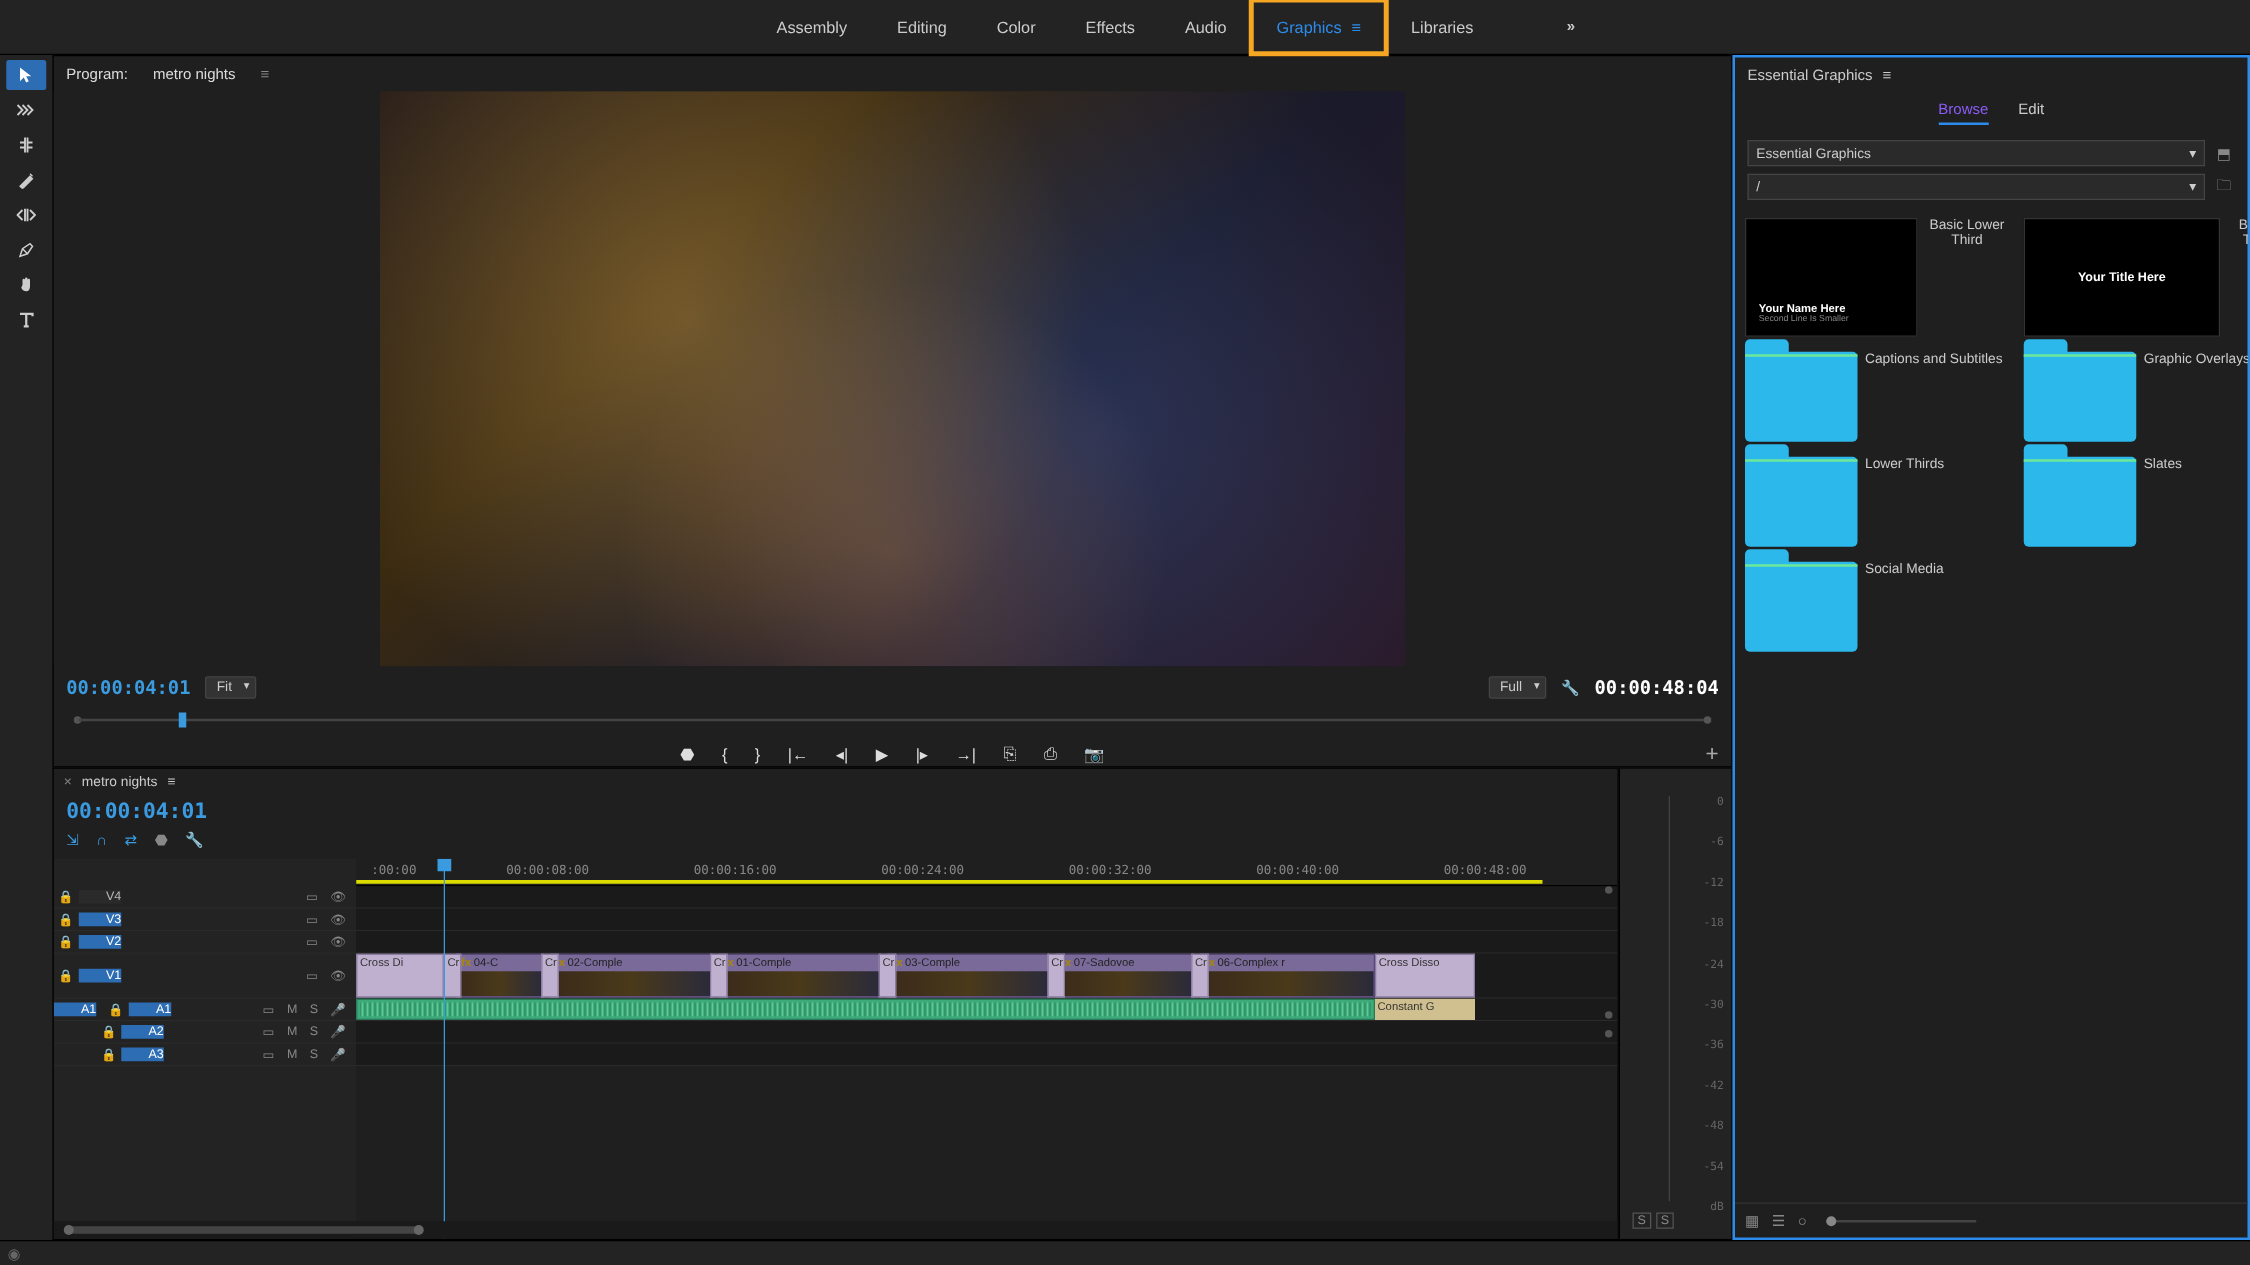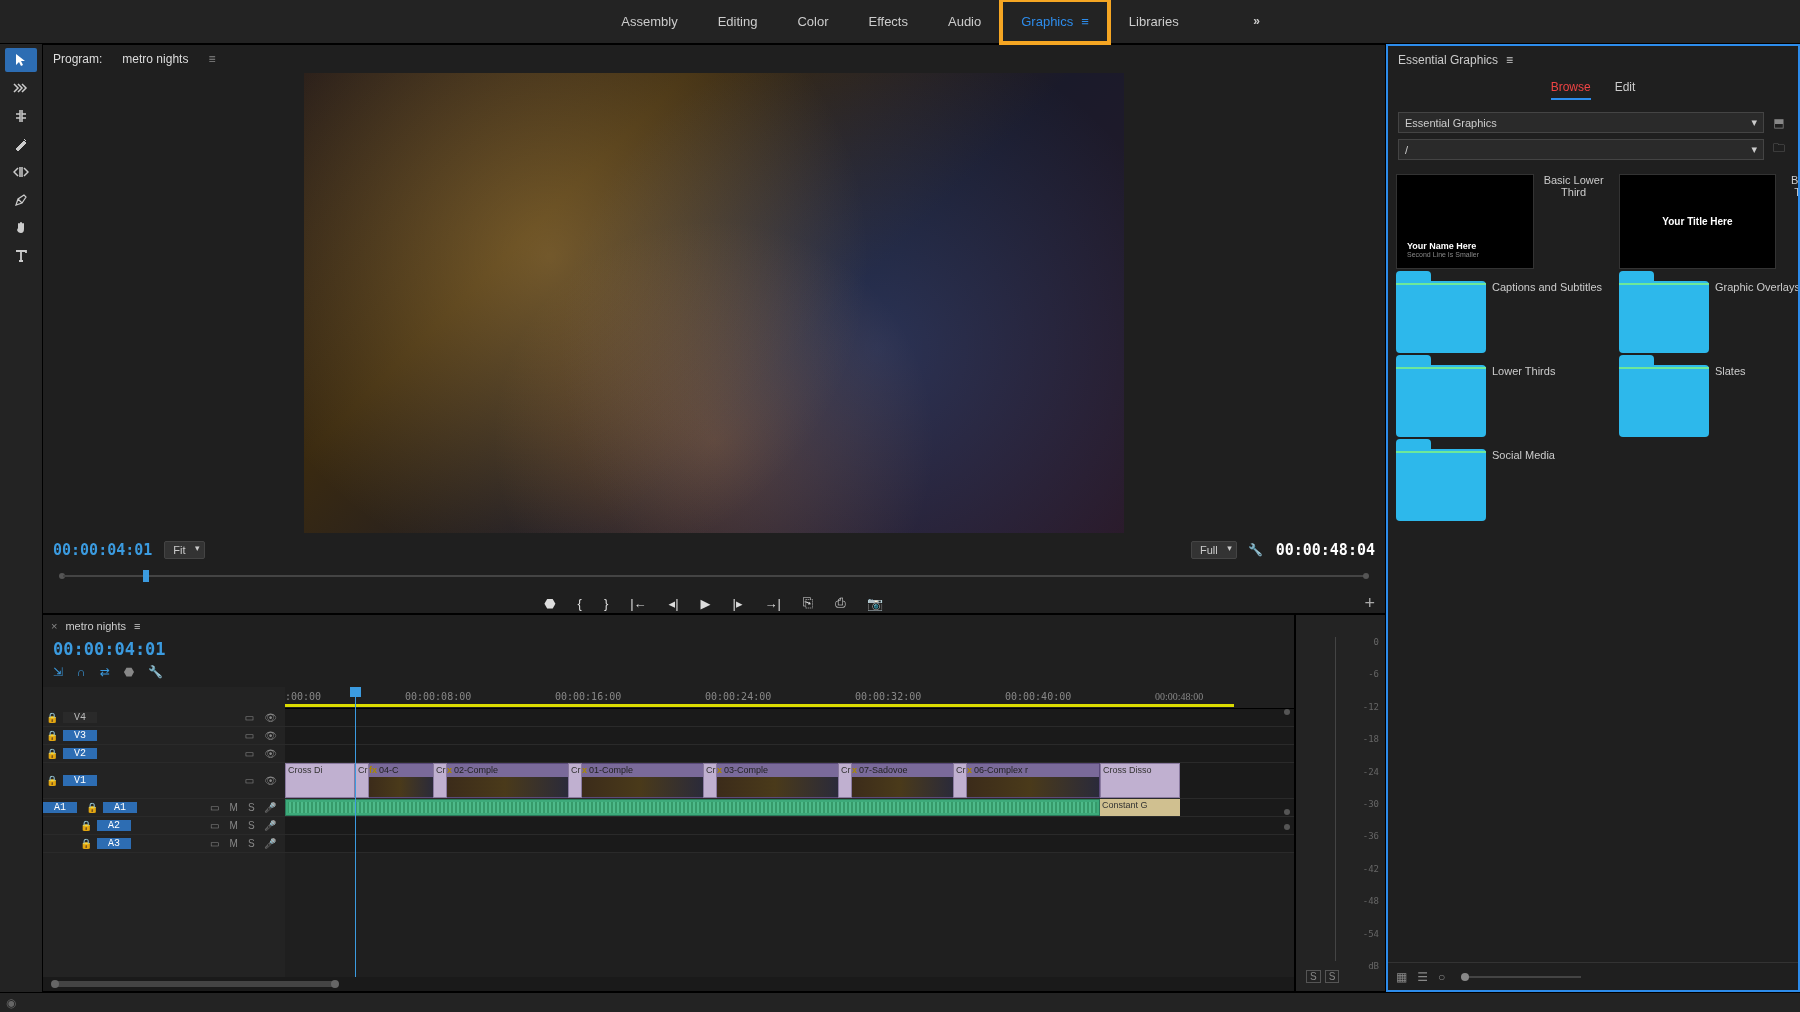--- a/index.html
+++ b/index.html
@@ -53,21 +53,21 @@
 .tl-header{height:22px;display:flex;align-items:center;padding:0 8px;gap:8px;font-size:11px;}
 .tl-header .close{color:#888;}
 .tl-info{display:flex;align-items:center;gap:10px;padding:2px 10px;}
 .tl-toolbar{display:flex;gap:14px;padding:4px 10px 8px;align-items:center;}
 .tl-toolbar span{color:#3b9be0;cursor:pointer;}
 .tl-body{flex:1;position:relative;overflow:hidden;}
 .tl-tracks-header{position:absolute;left:0;top:0;bottom:0;width:242px;background:#232323;}
 .th-row{height:18px;display:flex;align-items:center;font-size:10px;border-bottom:1px solid #2a2a2a;}
 .th-row.tall{height:36px;}
 .th-lock{width:20px;text-align:center;color:#888;}
-.th-label{width:34px;text-align:center;color:#bbb;background:#2a2a2a;margin-right:6px;font-family:Liberation Mono, monospace;}
+.th-label{width:34px;text-align:right;color:#bbb;background:#2a2a2a;margin-right:6px;}
 .th-label.src{background:#2d6db3;color:#fff;}
 .th-label.v1{background:#2d6db3;color:#fff;}
 .th-icons{display:flex;gap:10px;color:#888;margin-left:auto;padding-right:8px;}
 .tl-ruler{position:absolute;left:242px;right:0;top:0;height:22px;border-bottom:1px solid #000;}
 .ruler-mark{position:absolute;top:4px;font-size:10px;color:#888;font-family:monospace;}
 .ruler-bar{position:absolute;left:0;right:60px;top:17px;height:3px;background:#dbdb00;}
 .playhead{position:absolute;top:0;bottom:0;left:312px;width:1px;background:#3b9be0;}
 .playhead::before{content:"";position:absolute;top:0;left:-5px;width:11px;height:10px;background:#3b9be0;}
 .tl-content{position:absolute;left:242px;right:0;top:22px;bottom:0;}
 .vtrack{height:18px;border-bottom:1px solid #2a2a2a;position:relative;background:#1a1a1a;}
@@ -92,21 +92,21 @@
 .meter-tick{position:absolute;right:0;font-size:9px;color:#666;font-family:monospace;}
 .meter-bars{position:absolute;left:10px;top:22px;bottom:30px;width:30px;border-right:1px solid #444;}
 .meter-solo{position:absolute;bottom:8px;left:10px;display:flex;gap:4px;font-size:10px;}
 .meter-solo span{border:1px solid #555;padding:0 3px;color:#888;}
 
 
 .right-panel{width:414px;background:#1f1f1f;border:2px solid #2d8ceb;display:flex;flex-direction:column;}
 .rp-header{height:28px;display:flex;align-items:center;padding:0 10px;gap:8px;font-size:12px;}
 .rp-tabs{display:flex;justify-content:center;gap:24px;padding:6px 0;}
 .rp-tab{color:#ccc;cursor:pointer;padding-bottom:4px;font-size:12px;}
-.rp-tab.active{color:#ef4444;border-bottom:2px solid #2d8ceb;}
+.rp-tab.active{color:#8b5cf6;border-bottom:2px solid #2d8ceb;}
 .rp-filters{padding:6px 10px;display:flex;flex-direction:column;gap:6px;}
 .rp-select{background:#2a2a2a;border:1px solid #444;color:#ccc;padding:3px 6px;font-size:11px;display:flex;justify-content:space-between;align-items:center;}
 .rp-row{display:flex;gap:6px;align-items:center;}
 .rp-row .rp-select{flex:1;}
 .rp-side-icon{width:18px;text-align:center;color:#888;}
 .rp-grid{flex:1;overflow:auto;padding:8px;display:grid;grid-template-columns:1fr 1fr;gap:12px;align-content:start;}
 .rp-item{display:flex;flex-direction:row;align-items:flex-start;gap:6px;cursor:pointer;}
 .rp-thumb{width:175px;height:95px;background:#000;display:flex;align-items:center;justify-content:center;position:relative;border:1px solid #333;}
 .rp-thumb.lower{align-items:flex-end;justify-content:flex-start;padding:10px;}
 .rp-thumb .t1{color:#fff;font-size:9px;font-weight:bold;}
@@ -311,27 +311,27 @@
                 <span class="th-label v1">A3</span>
                 <span class="th-icons">
                   <span>▭</span>
                   <span>M</span>
                   <span>S</span>
                   <span>🎤</span>
                 </span>
               </div>
           </div>
           <div class="tl-ruler">
-            <span class="ruler-mark" style="left:0px;">:00:00</span>
+            <span class="ruler-mark" style="left:12px;">:00:00</span>
             <span class="ruler-mark" style="left:120px;">00:00:08:00</span>
             <span class="ruler-mark" style="left:270px;">00:00:16:00</span>
             <span class="ruler-mark" style="left:420px;">00:00:24:00</span>
             <span class="ruler-mark" style="left:570px;">00:00:32:00</span>
             <span class="ruler-mark" style="left:720px;">00:00:40:00</span>
-            <span class="ruler-mark" style="left:870px;font-family:Liberation Serif, serif;">00:00:48:00</span>
+            <span class="ruler-mark" style="left:870px;">00:00:48:00</span>
             <div class="ruler-bar"></div>
           </div>
           <div class="tl-content">
             <div class="vtrack"></div>
             <div class="vtrack"></div>
             <div class="vtrack"></div>
             <div class="vtrack tall">
               <div class="trans" style="left:0;width:70px;">Cross Di</div>
               <div class="clip video" style="left:80px;width:70px;">
                   <span class="fx">fx</span>

